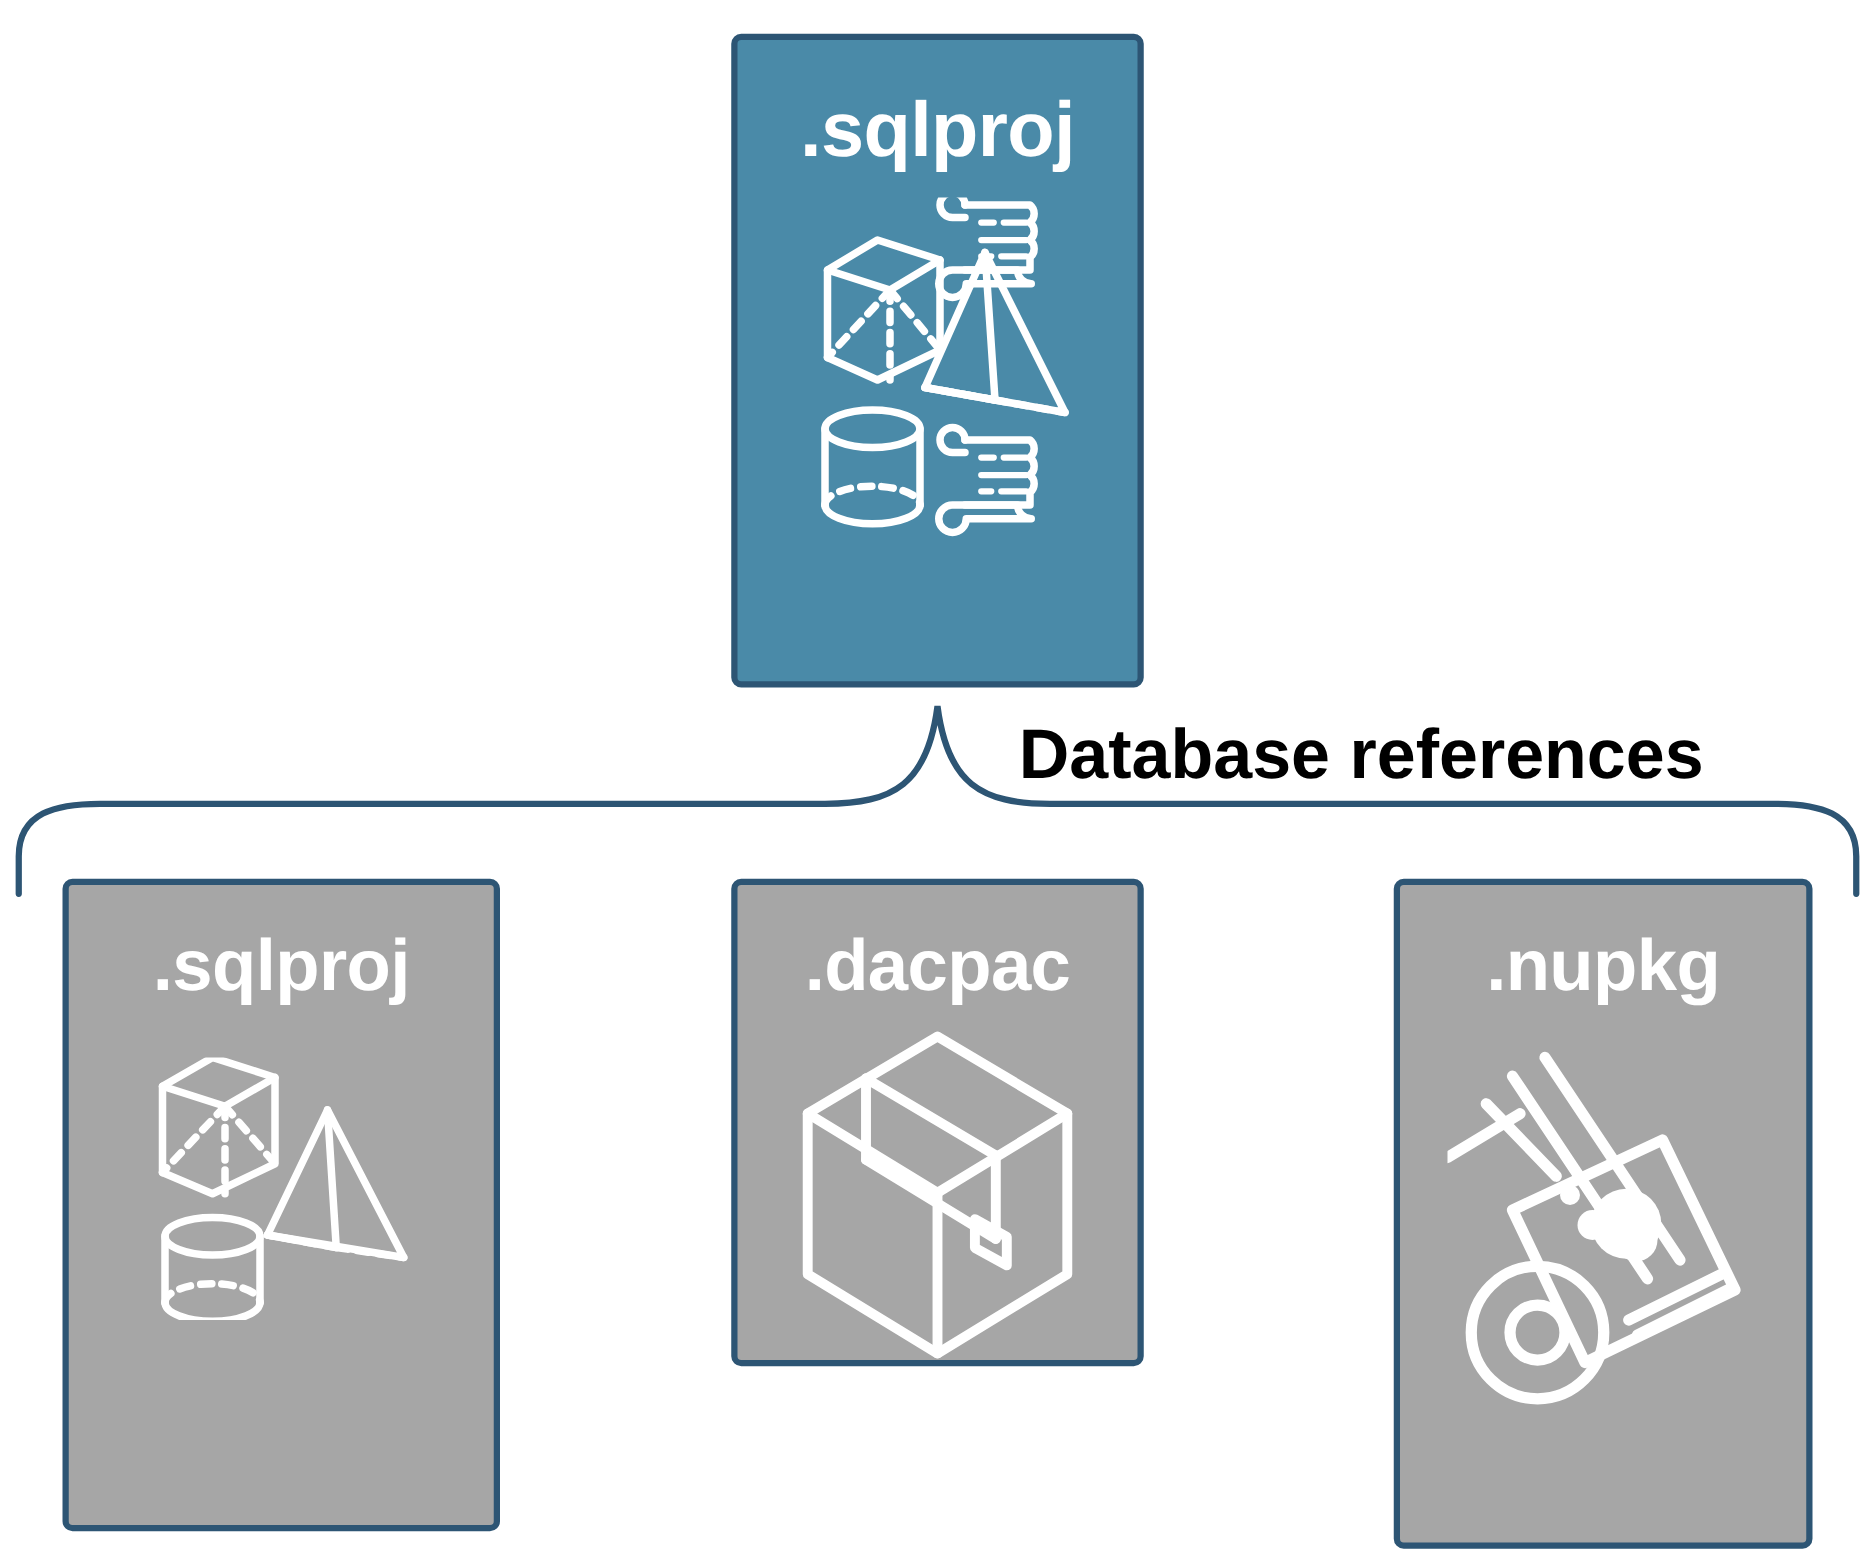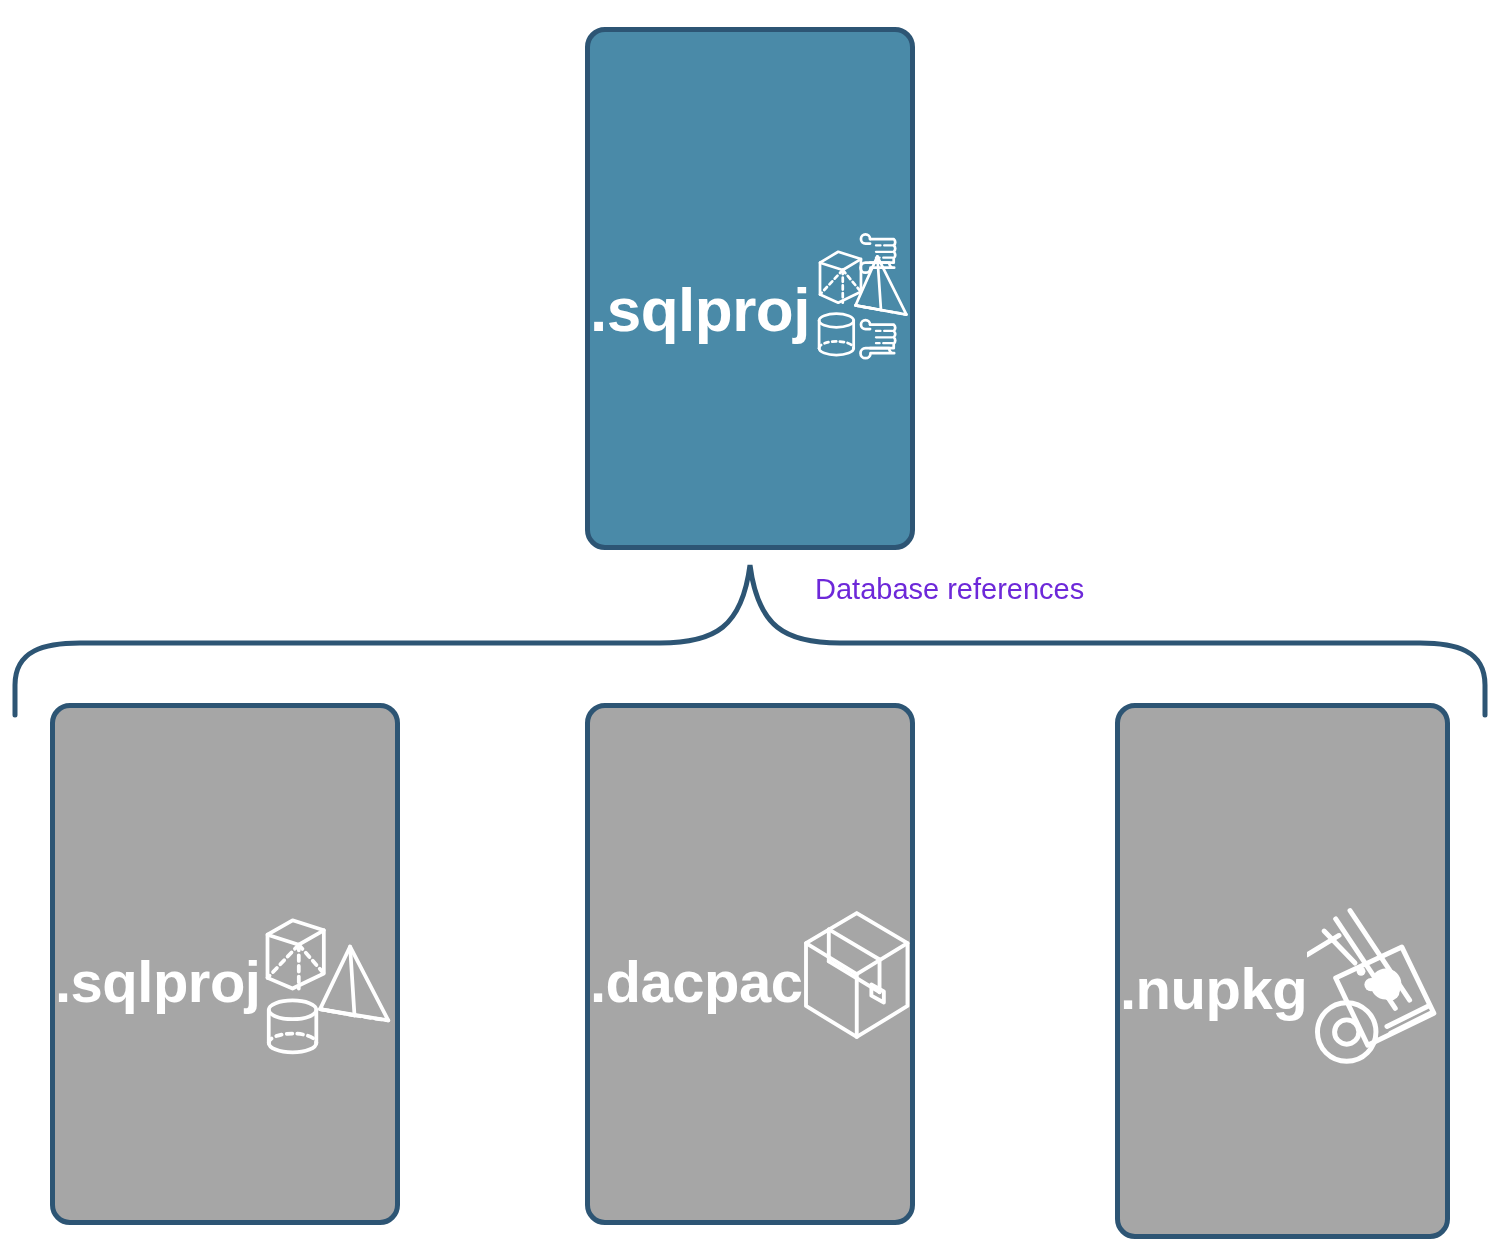--- a/index.html
+++ b/index.html
@@ -18,23 +18,23 @@
     width: 1500px;
     height: 1250px;
     background: #ffffff;
   }
 
   
   .card {
     position: absolute;
     box-sizing: border-box;
     border: 5px solid #2d5574;
-    border-radius: 20px;
+    border-radius: 8px;
     display: flex;
-    flex-direction: row;
+    flex-direction: column;
     align-items: center;
   }
   .card.primary {
     background: #4a8aa8;
   }
   .card.secondary {
     background: #a6a6a6;
   }
   .card-title {
     color: #ffffff;
@@ -67,21 +67,21 @@
   #card-sqlproj {
     left: 50px;
     top: 703px;
     width: 350px;
     height: 522px;
   }
   #card-dacpac {
     left: 585px;
     top: 703px;
     width: 330px;
-    height: 522px;
+    height: 390px;
   }
   #card-nupkg {
     left: 1115px;
     top: 703px;
     width: 335px;
     height: 536px;
   }
   .card.secondary .card-title {
     font-size: 58px;
     margin-top: 36px;
@@ -98,23 +98,23 @@
     width: 1500px;
     height: 175px;
     pointer-events: none;
   }
 
   
   #brace-label {
     position: absolute;
     left: 815px;
     top: 575px;
-    font-size: 29px;
-    font-weight: normal;
-    color: #6d28d9;
+    font-size: 56px;
+    font-weight: bold;
+    color: #000000;
     line-height: 1;
     white-space: nowrap;
     user-select: none;
   }
 </style>
 </head>
 <body>
 
 <div id="stage">
 

